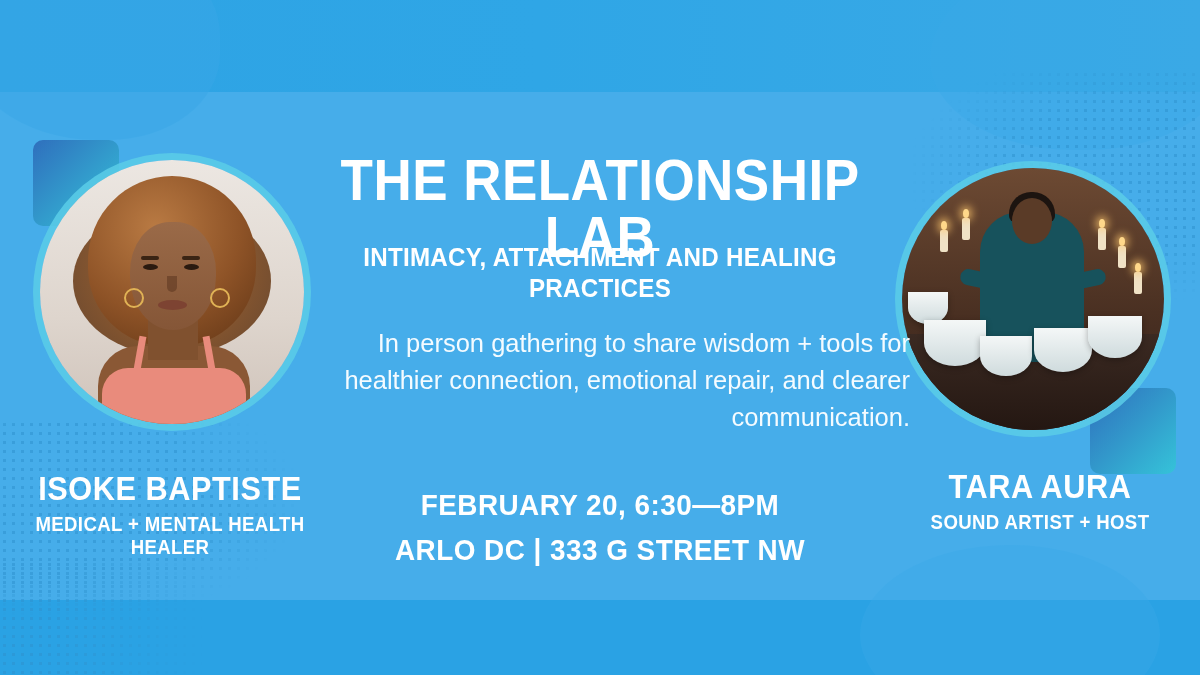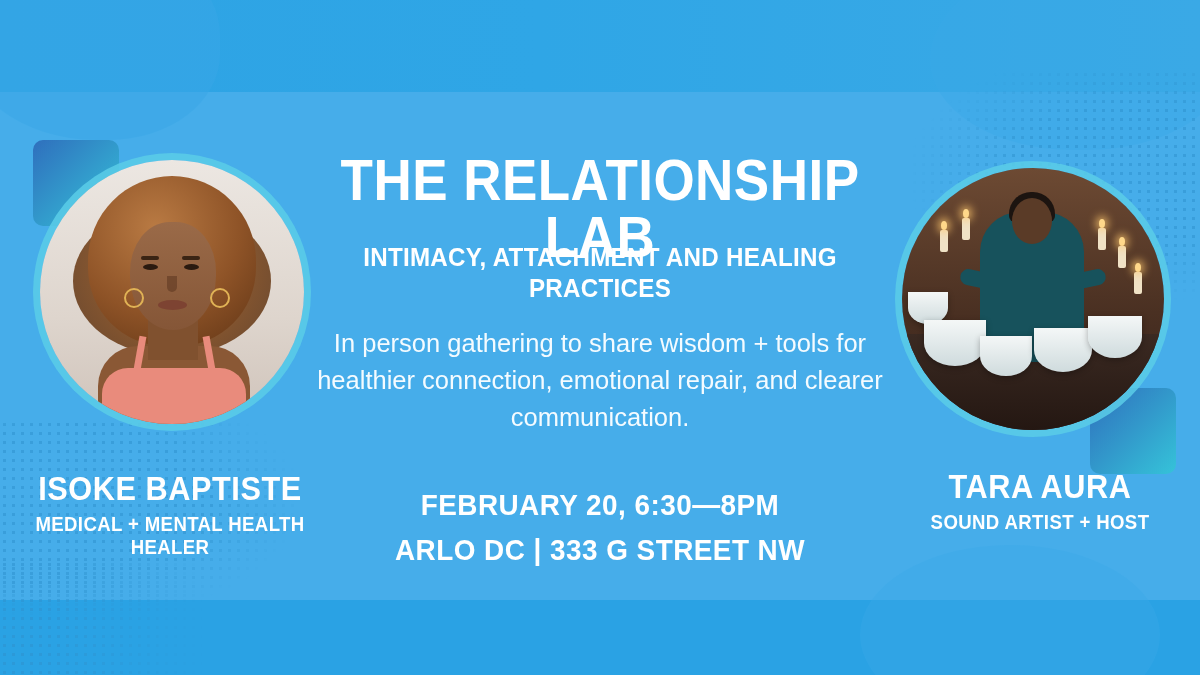--- a/index.html
+++ b/index.html
@@ -114,21 +114,21 @@
     color:#ffffff;font-weight:700;font-size:57px;line-height:1.0;
     letter-spacing:0.5px;
     font-family:"Liberation Sans", sans-serif;
     transform:scaleX(.96);
   }
   .subtitle{
     position:absolute;left:290px;top:242px;width:620px;text-align:center;
     color:#ffffff;font-weight:700;font-size:26px;letter-spacing:.3px;
   }
   .desc{
-    position:absolute;left:290px;top:325px;width:620px;text-align:center;
+    position:absolute;left:290px;top:325px;width:620px;text-align:right;
     color:#f4fbff;font-size:25.5px;line-height:1.45;font-weight:400;
   }
   .details{
     position:absolute;left:330px;top:485px;width:540px;text-align:center;
     color:#ffffff;font-weight:700;font-size:30px;line-height:1.35;letter-spacing:.5px;
   }
   .details .line2{display:block;margin-top:4px;}
 
   .name{
     position:absolute;color:#ffffff;font-weight:700;text-align:center;

